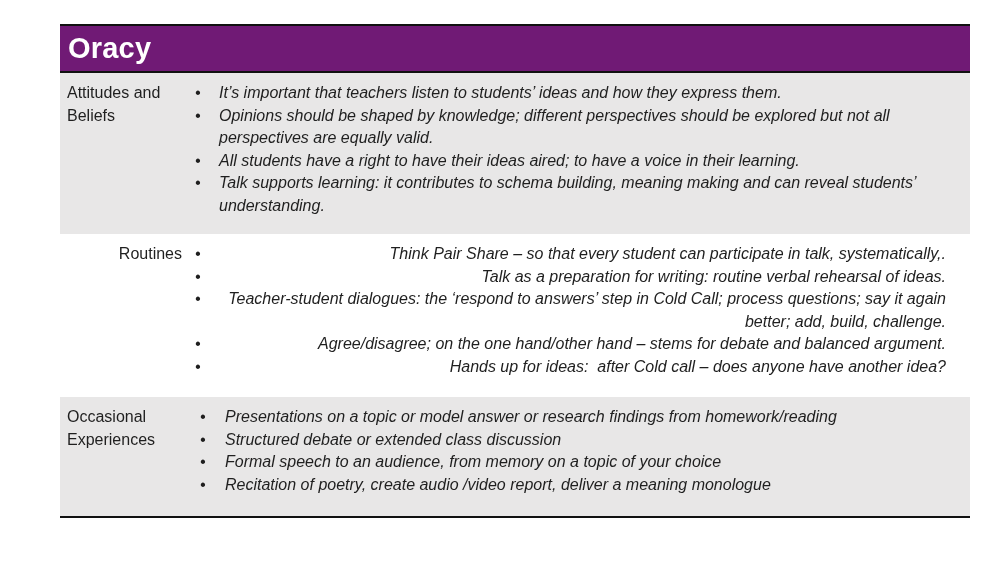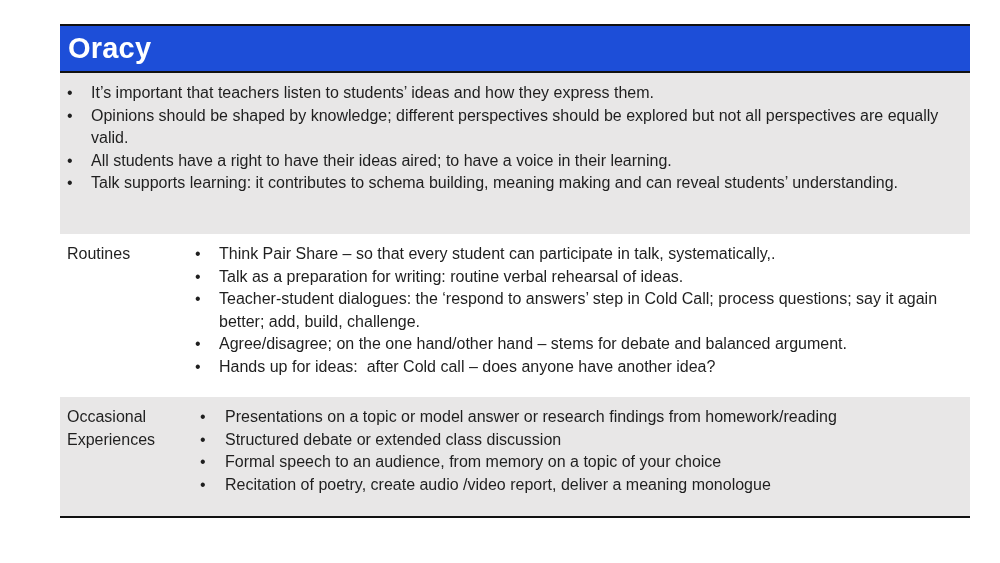--- a/index.html
+++ b/index.html
@@ -11,51 +11,52 @@
   }
   .oracy-table {
     position: absolute;
     left: 60px; top: 24px;
     width: 910px;
     border-top: 2px solid #111111;
     border-bottom: 2px solid #111111;
     color: #1f1f1f;
   }
   .table-header {
-    background: #1d4ed8;
+    background: #701a75;
     border-bottom: 2px solid #111111;
     height: 47px;
     display: flex;
     align-items: center;
   }
   .table-title {
     color: #ffffff;
     font-size: 29px;
     font-weight: 700;
     padding-left: 8px;
     letter-spacing: 0.2px;
   }
   .table-row { display: flex; }
   .row-alt { background: #E8E7E7; }
   .row-plain { background: #ffffff; }
   .row-0 { min-height: 161px; }
-  .row-1 { min-height: 163px; }
+  .row-1 { min-height: 163px; text-align: right; }
   .row-2 { min-height: 119px; }
   .col-label {
     width: 128px;
     flex-shrink: 0;
     padding: 9px 6px 0 7px;
     font-size: 16px;
     line-height: 22.5px;
   }
   .col-content {
     flex: 1;
     padding: 9px 24px 0 0;
     font-size: 16px;
     line-height: 22.5px;
+    font-style: italic;
   }
   ul.bullets { list-style: none; }
   ul.bullets li {
     position: relative;
     padding-left: 31px;
     white-space: pre-wrap;
   }
   ul.bullets li::before {
     content: "\2022";
     position: absolute;
@@ -68,20 +69,21 @@
 </head>
 <body>
 
 <div class="oracy-table">
 
   <div class="table-header">
     <div class="table-title">Oracy</div>
   </div>
 
   <div class="table-row row-0 row-alt">
+    <div class="col-label">Attitudes and Beliefs</div>
     <div class="col-content">
       <ul class="bullets">
         <li>It’s important that teachers listen to students’ ideas and how they express them.</li>
         <li>Opinions should be shaped by knowledge; different perspectives should be explored but not all perspectives are equally valid.</li>
         <li>All students have a right to have their ideas aired; to have a voice in their learning.</li>
         <li>Talk supports learning: it contributes to schema building, meaning making and can reveal students’ understanding.</li>
       </ul>
     </div>
   </div>
 

